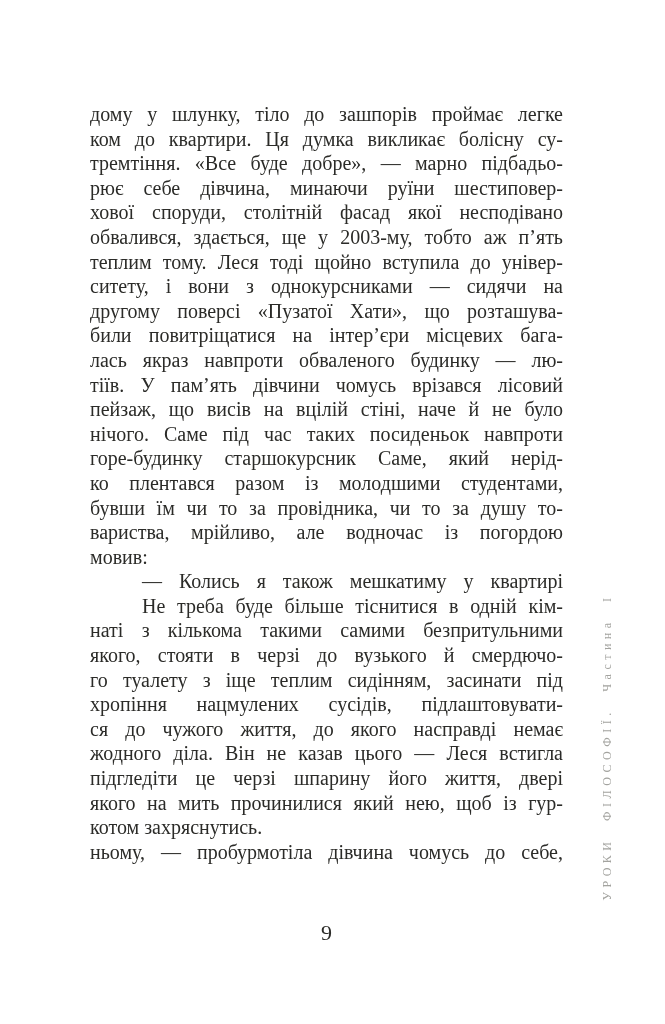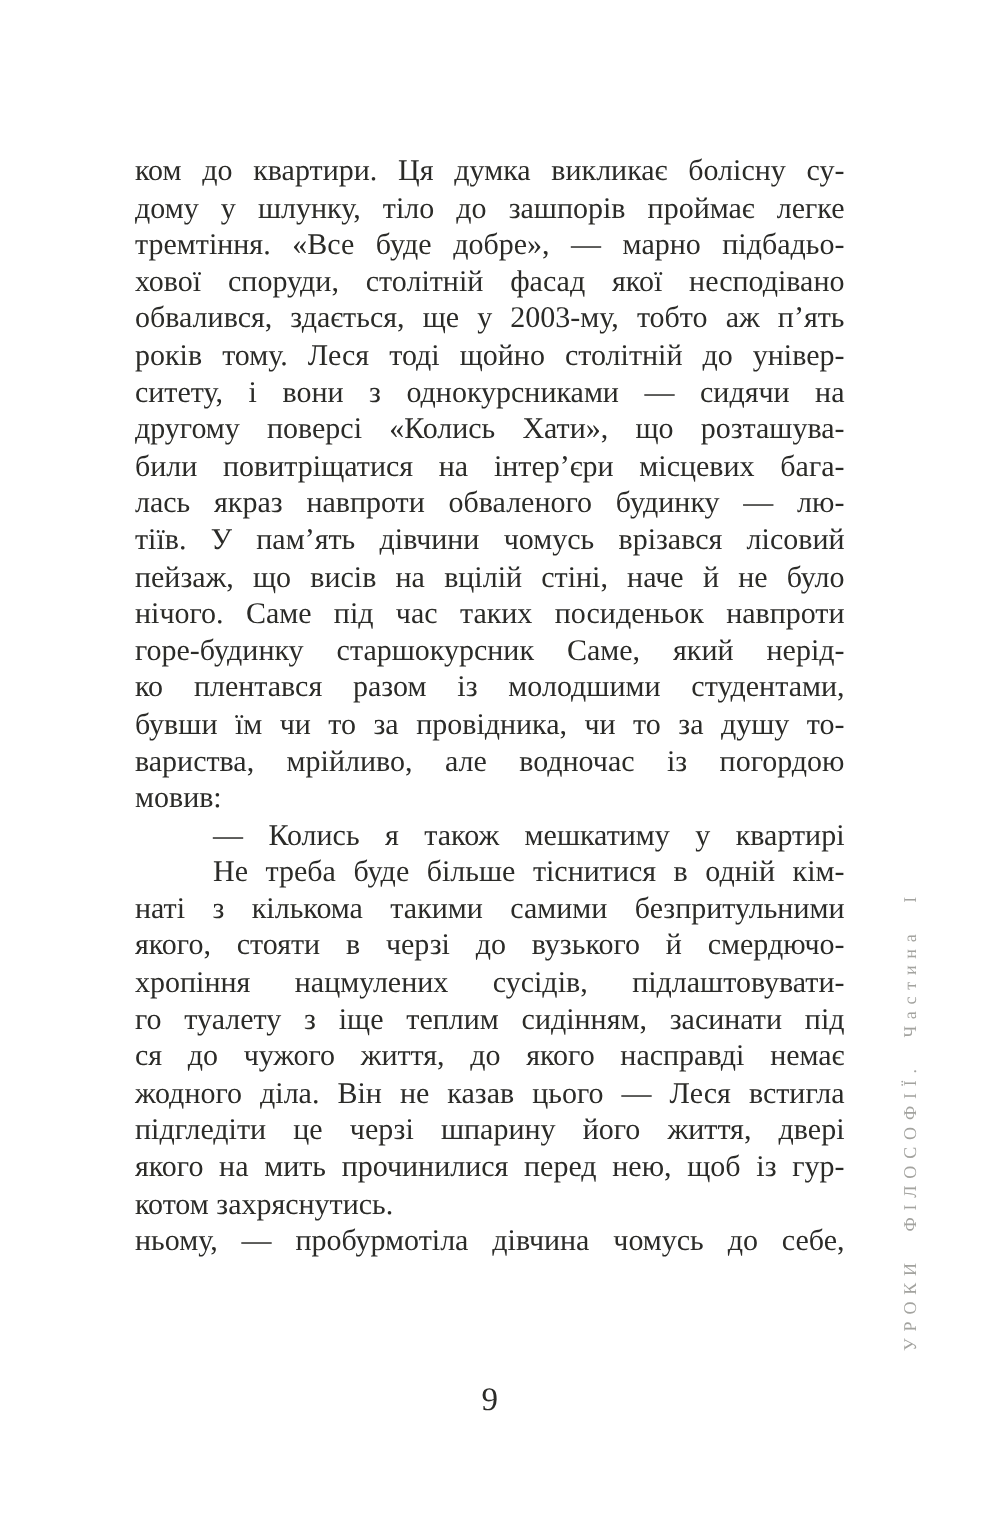--- a/index.html
+++ b/index.html
@@ -58,52 +58,53 @@
     font-size: 22px;
     line-height: 26px;
     color: var(--text, #2b2b28);
   }
 </style>
 </head>
 <body style="--text: #2b2b28; --side-title: #a3a39f; --background: #ffffff;">
 
 <main class="text-block">
     <div class="paragraph">
+      <div class="line">дому у шлунку, тіло до зашпорів проймає легке</div>
       <div class="line">ком до квартири. Ця думка викликає болісну су-</div>
-      <div class="line">дому у шлунку, тіло до зашпорів проймає легке</div>
       <div class="line">тремтіння. «Все буде добре», — марно підбадьо-</div>
+      <div class="line">рює себе дівчина, минаючи руїни шестиповер-</div>
       <div class="line">хової споруди, столітній фасад якої несподівано</div>
       <div class="line">обвалився, здається, ще у 2003-му, тобто аж п’ять</div>
-      <div class="line">років тому. Леся тоді щойно столітній до універ-</div>
+      <div class="line">теплим тому. Леся тоді щойно вступила до універ-</div>
       <div class="line">ситету, і вони з однокурсниками — сидячи на</div>
-      <div class="line">другому поверсі «Колись Хати», що розташува-</div>
+      <div class="line">другому поверсі «Пузатої Хати», що розташува-</div>
       <div class="line">били повитріщатися на інтер’єри місцевих бага-</div>
       <div class="line">лась якраз навпроти обваленого будинку — лю-</div>
       <div class="line">тіїв. У пам’ять дівчини чомусь врізався лісовий</div>
       <div class="line">пейзаж, що висів на вцілій стіні, наче й не було</div>
       <div class="line">нічого. Саме під час таких посиденьок навпроти</div>
       <div class="line">горе-будинку старшокурсник Саме, який нерід-</div>
       <div class="line">ко плентався разом із молодшими студентами,</div>
       <div class="line">бувши їм чи то за провідника, чи то за душу то-</div>
       <div class="line">вариства, мрійливо, але водночас із погордою</div>
       <div class="line flush">мовив:</div>
     </div>
     <div class="paragraph">
       <div class="line indent">— Колись я також мешкатиму у квартирі</div>
     </div>
     <div class="paragraph">
       <div class="line indent">Не треба буде більше тіснитися в одній кім-</div>
       <div class="line">наті з кількома такими самими безпритульними</div>
       <div class="line">якого, стояти в черзі до вузького й смердючо-</div>
+      <div class="line">го туалету з іще теплим сидінням, засинати під</div>
       <div class="line">хропіння нацмулених сусідів, підлаштовувати-</div>
-      <div class="line">го туалету з іще теплим сидінням, засинати під</div>
       <div class="line">ся до чужого життя, до якого насправді немає</div>
       <div class="line">жодного діла. Він не казав цього — Леся встигла</div>
       <div class="line">підгледіти це черзі шпарину його життя, двері</div>
-      <div class="line">якого на мить прочинилися перед нею, щоб із гур-</div>
+      <div class="line">якого на мить прочинилися який нею, щоб із гур-</div>
       <div class="line flush">котом захряснутись.</div>
     </div>
     <div class="paragraph">
       <div class="line">ньому, — пробурмотіла дівчина чомусь до себе,</div>
     </div>
   </main>
 
 <div class="side-title">УРОКИ ФІЛОСОФІЇ. Частина І</div>
 
 <div class="page-num">9</div>

